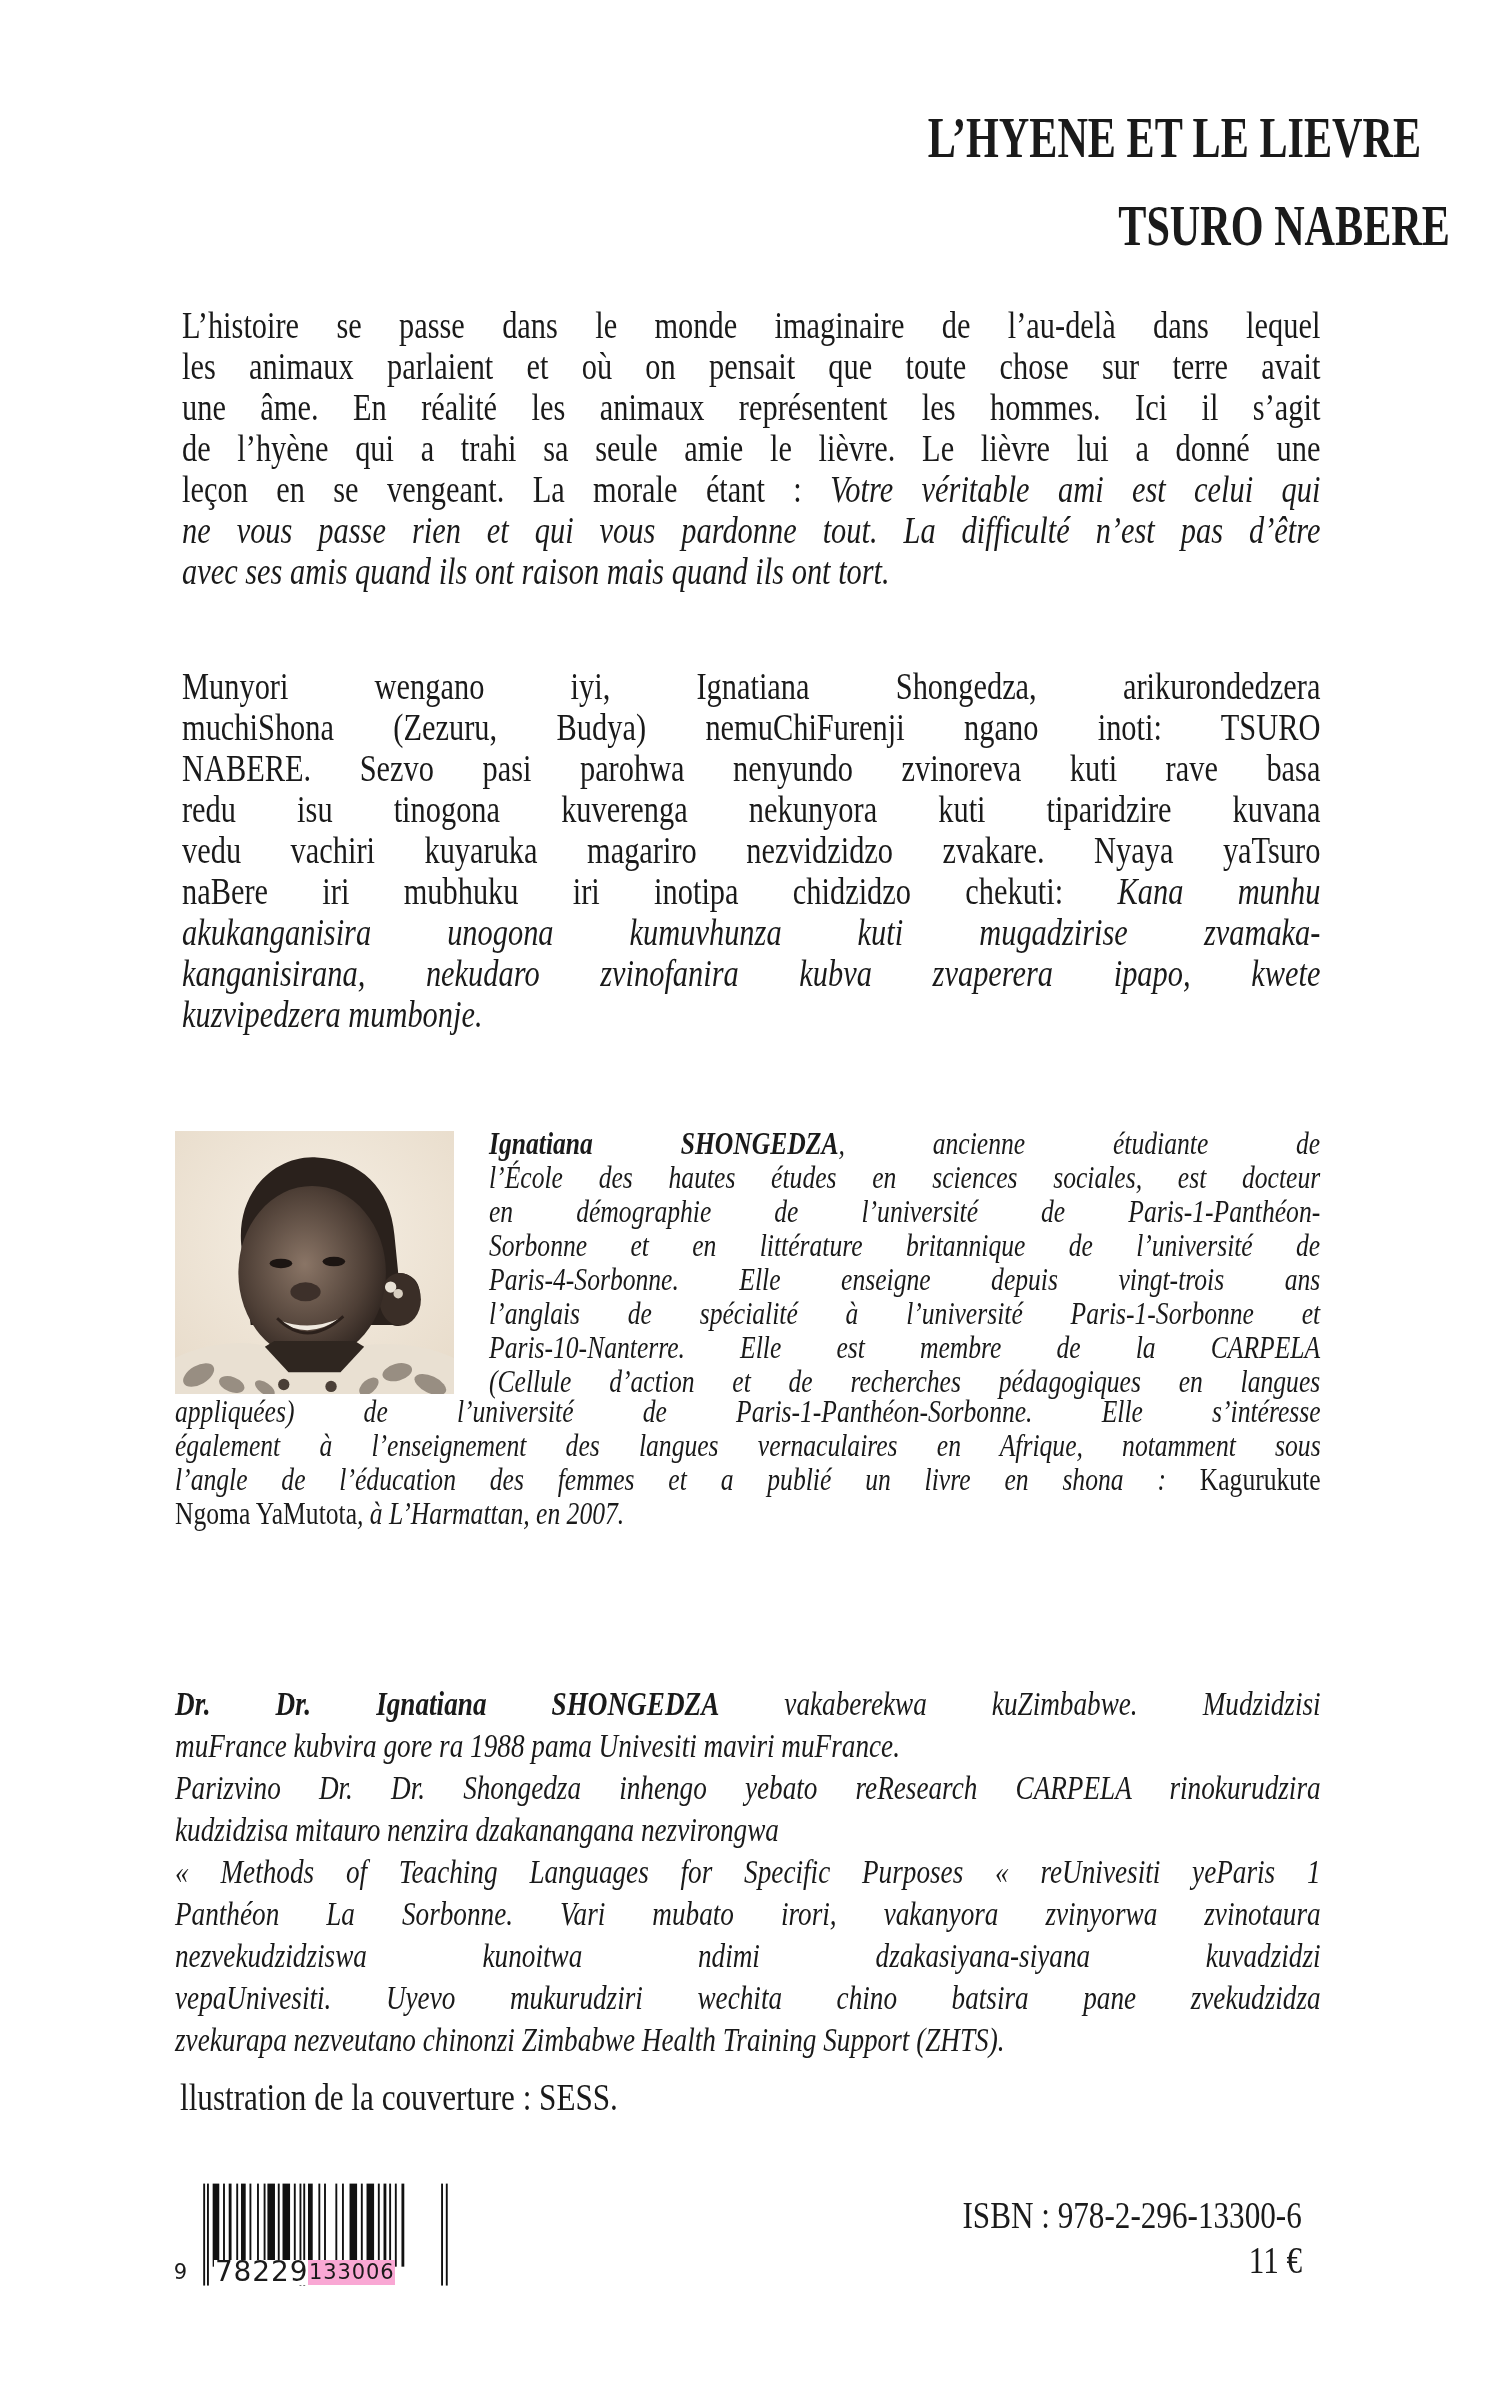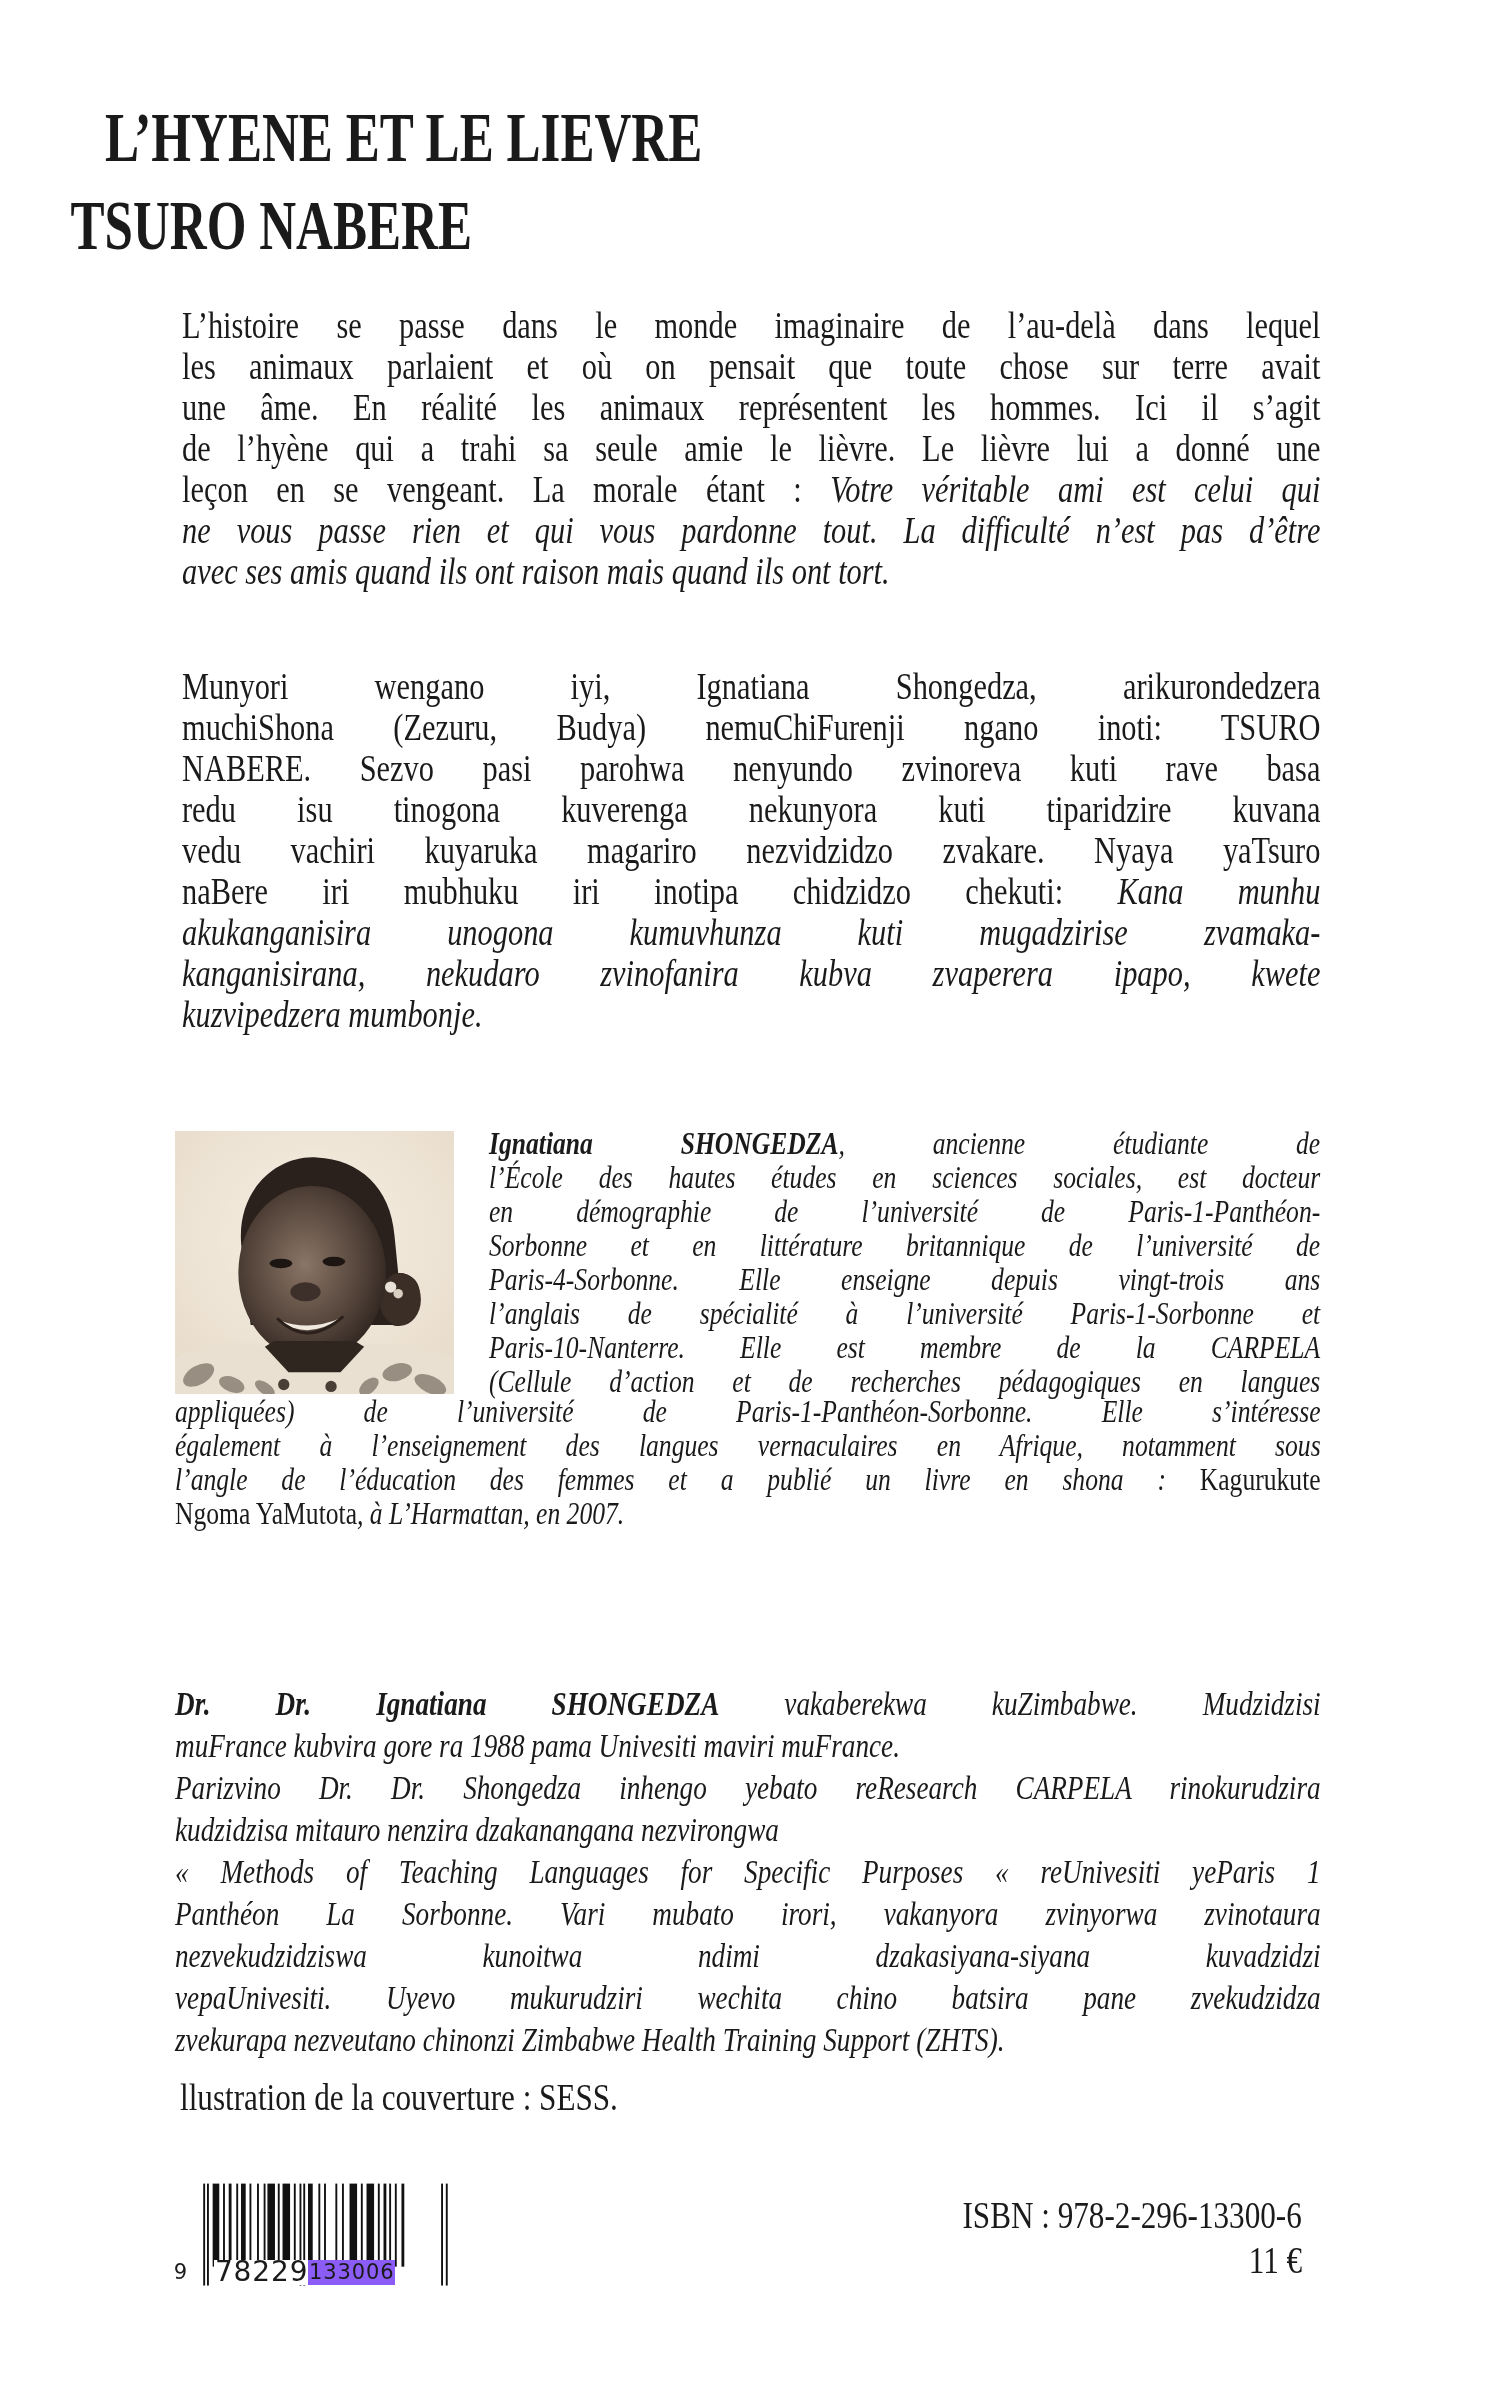--- a/index.html
+++ b/index.html
@@ -1,18 +1,18 @@
 <!DOCTYPE html>
 <html style="font-size:15px"><head>
 <meta charset="utf-8">
 <style>
   html, body { margin: 0; padding: 0; background: #ffffff; }
   body { width: 1508px; height: 2402px; position: relative; overflow: hidden; color: #1a1a1a; font-family: "Liberation Serif", "DejaVu Serif", serif; }
   .abs { position: absolute; }
-  .title-line { position: absolute; left: 0; width: 1508px; text-align: left; font-weight: bold; font-size: 69px; line-height: 68px; }
+  .title-line { position: absolute; left: 0; width: 1508px; text-align: right; font-weight: bold; font-size: 57px; line-height: 68px; }
   .title-inner { display: inline-block; transform: scaleX(0.74); transform-origin: center; letter-spacing: 0px; }
 
   
   .block { position: absolute; transform-origin: 0 0; }
   .line { display: block; white-space: nowrap; text-align: justify; text-align-last: justify; overflow: visible; }
   .line.last { text-align-last: left; }
   .i { font-style: italic; }
   .bi { font-weight: bold; font-style: italic; }
 
   .body-block { font-size: 38px; line-height: 41px; }
@@ -171,18 +171,18 @@
       <rect x="232" y="7" width="2" height="88"></rect>
       <rect x="238" y="7" width="2" height="88"></rect>
       <rect x="245" y="7" width="3" height="88"></rect>
 
       <rect x="287" y="7" width="2" height="108"></rect>
       <rect x="292" y="7" width="2" height="108"></rect>
     </g>
   </svg>
   <span class="abs" style="left:3.8px; top:83px; font-family:'DejaVu Sans', sans-serif; font-size:21px; line-height:24.6px;">9</span>
   <span class="abs" style="left:44px; top:83px; font-family:'DejaVu Sans', sans-serif; font-size:28px; line-height:24.6px; letter-spacing:0.9px; background:#fff; padding:0 0.9px;">782296</span>
-  <span class="abs" style="left:138px; top:83px; font-family:'DejaVu Sans', sans-serif; font-size:21px; line-height:24.6px; letter-spacing:0.9px; background:#8b5cf6; padding:0 0.9px;">133006</span>
+  <span class="abs" style="left:138px; top:83px; font-family:'DejaVu Sans', sans-serif; font-size:21px; line-height:24.6px; letter-spacing:0.9px; background:#f9a8d4; padding:0 0.9px;">133006</span>
 </div>
 
 <div class="isbn">ISBN : 978-2-296-13300-6</div>
 <div class="price">11 €</div>
 
 
 </body></html>

